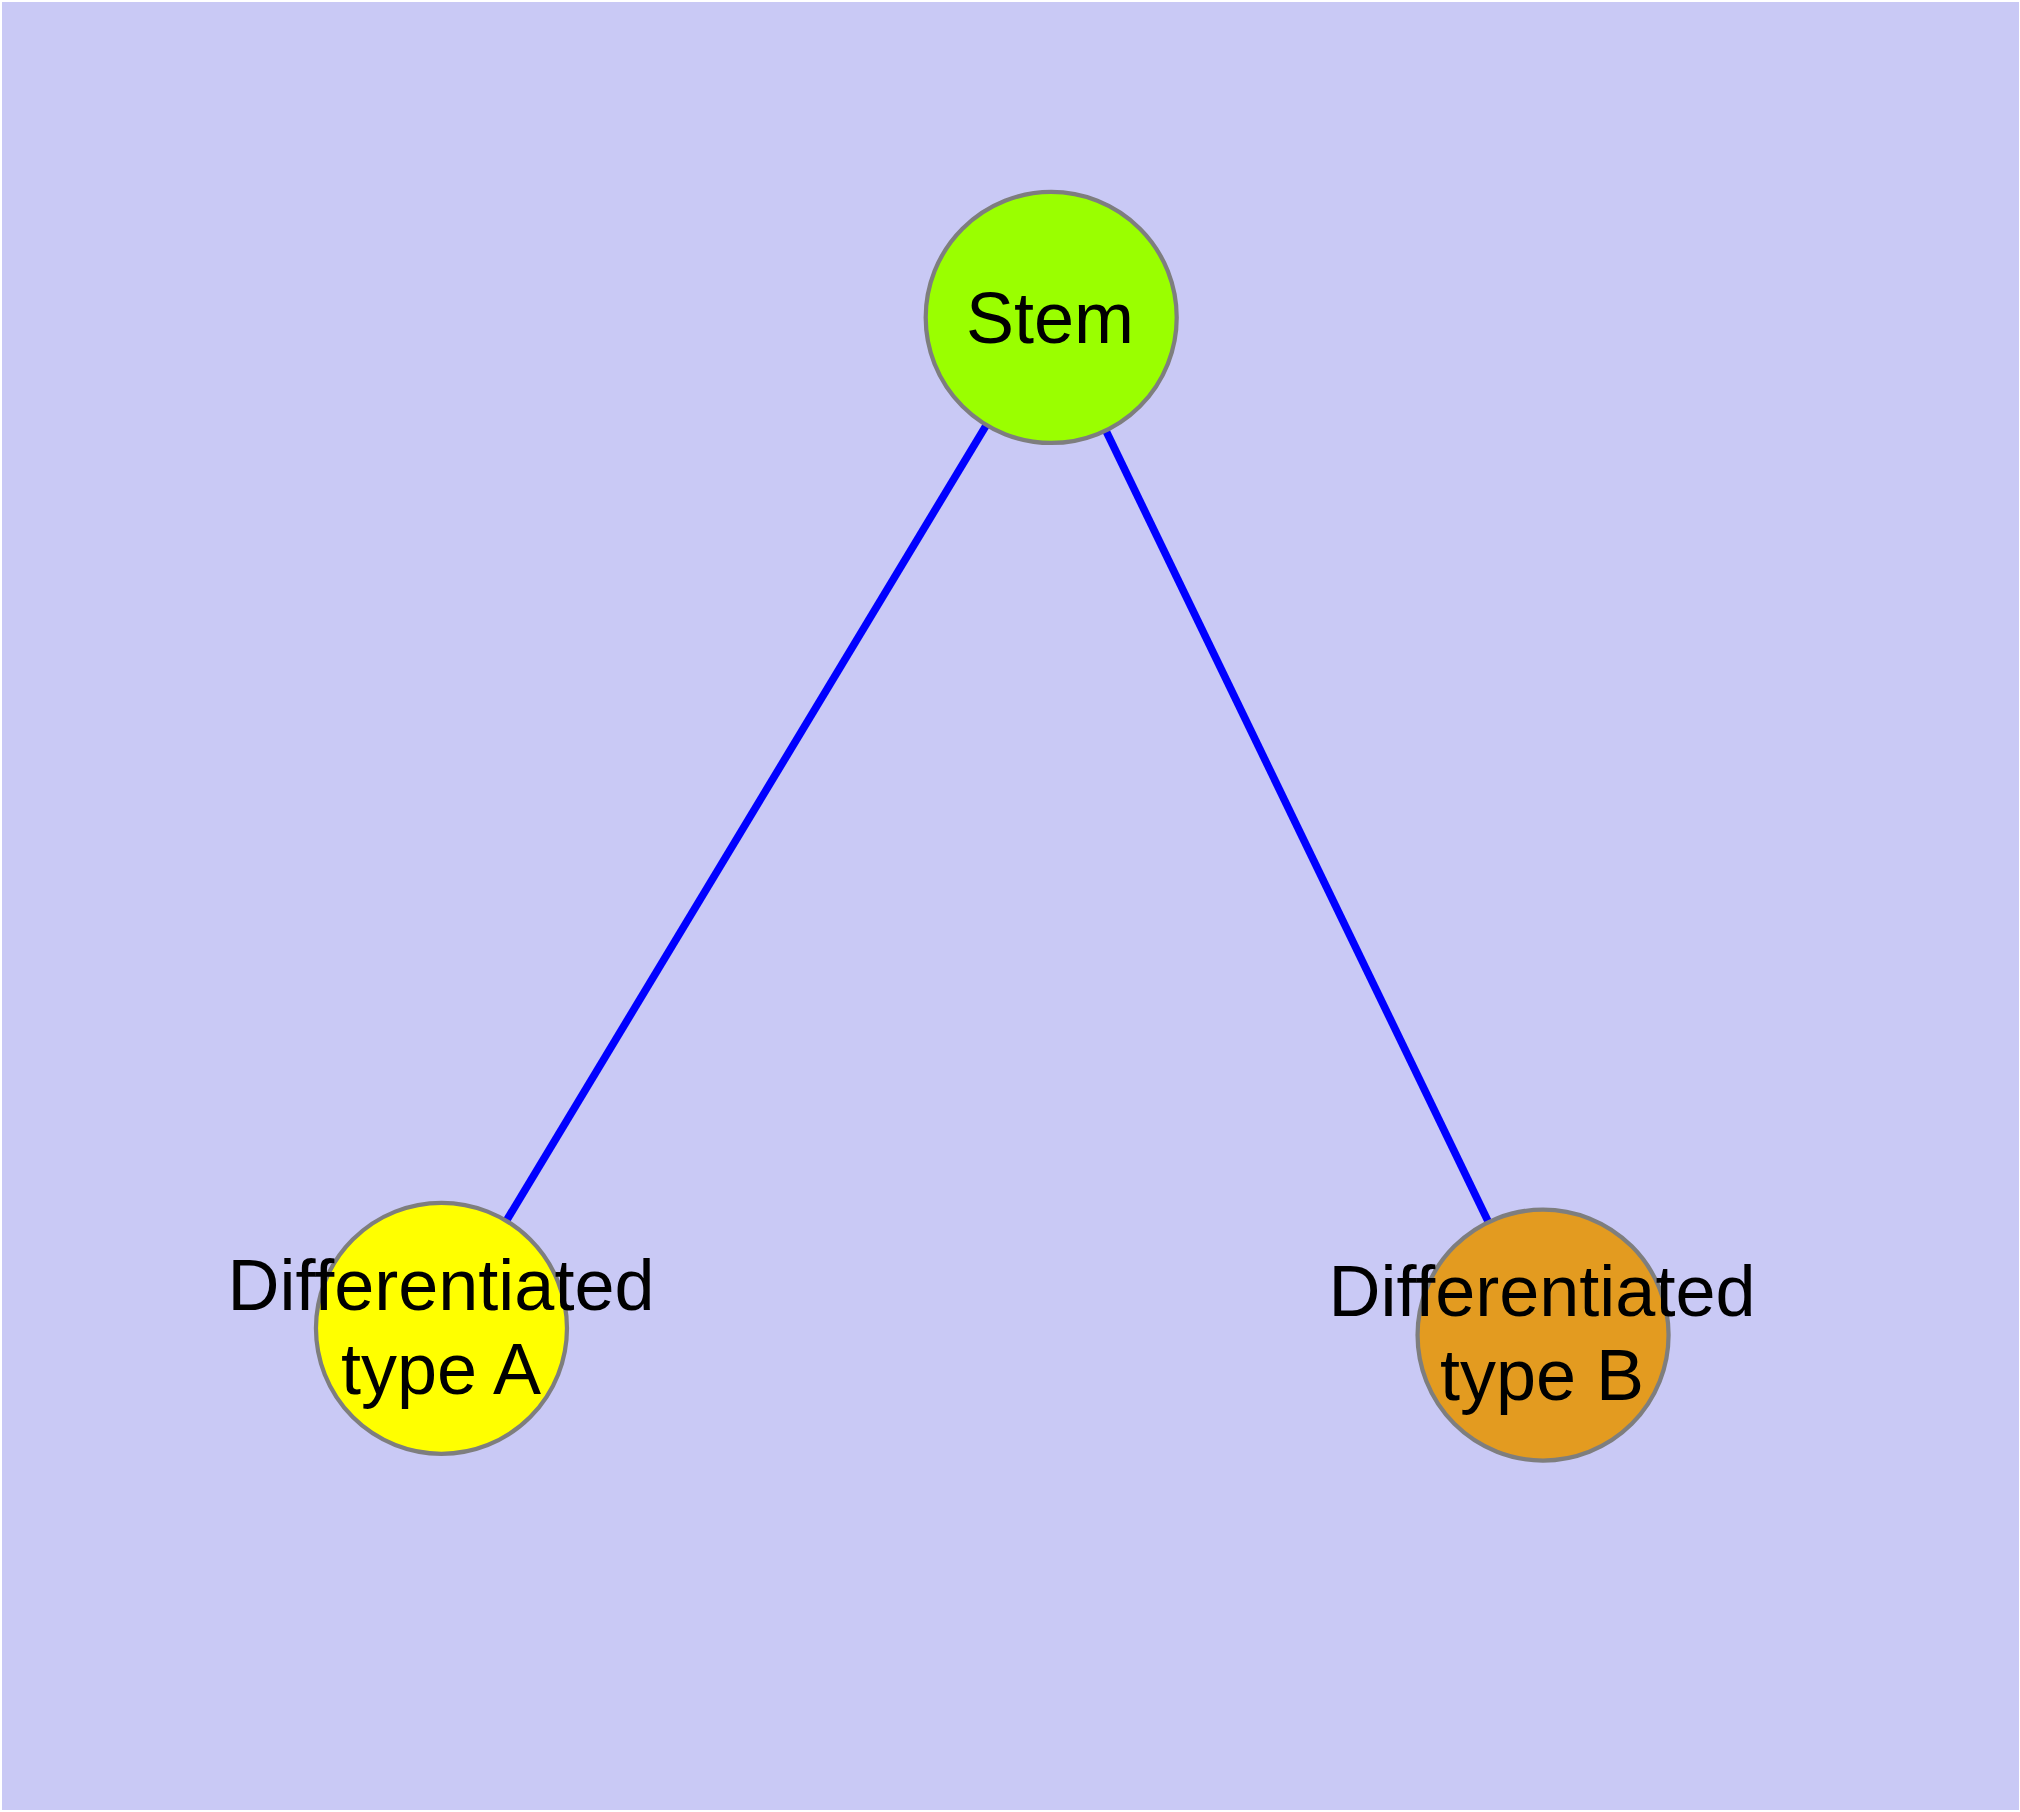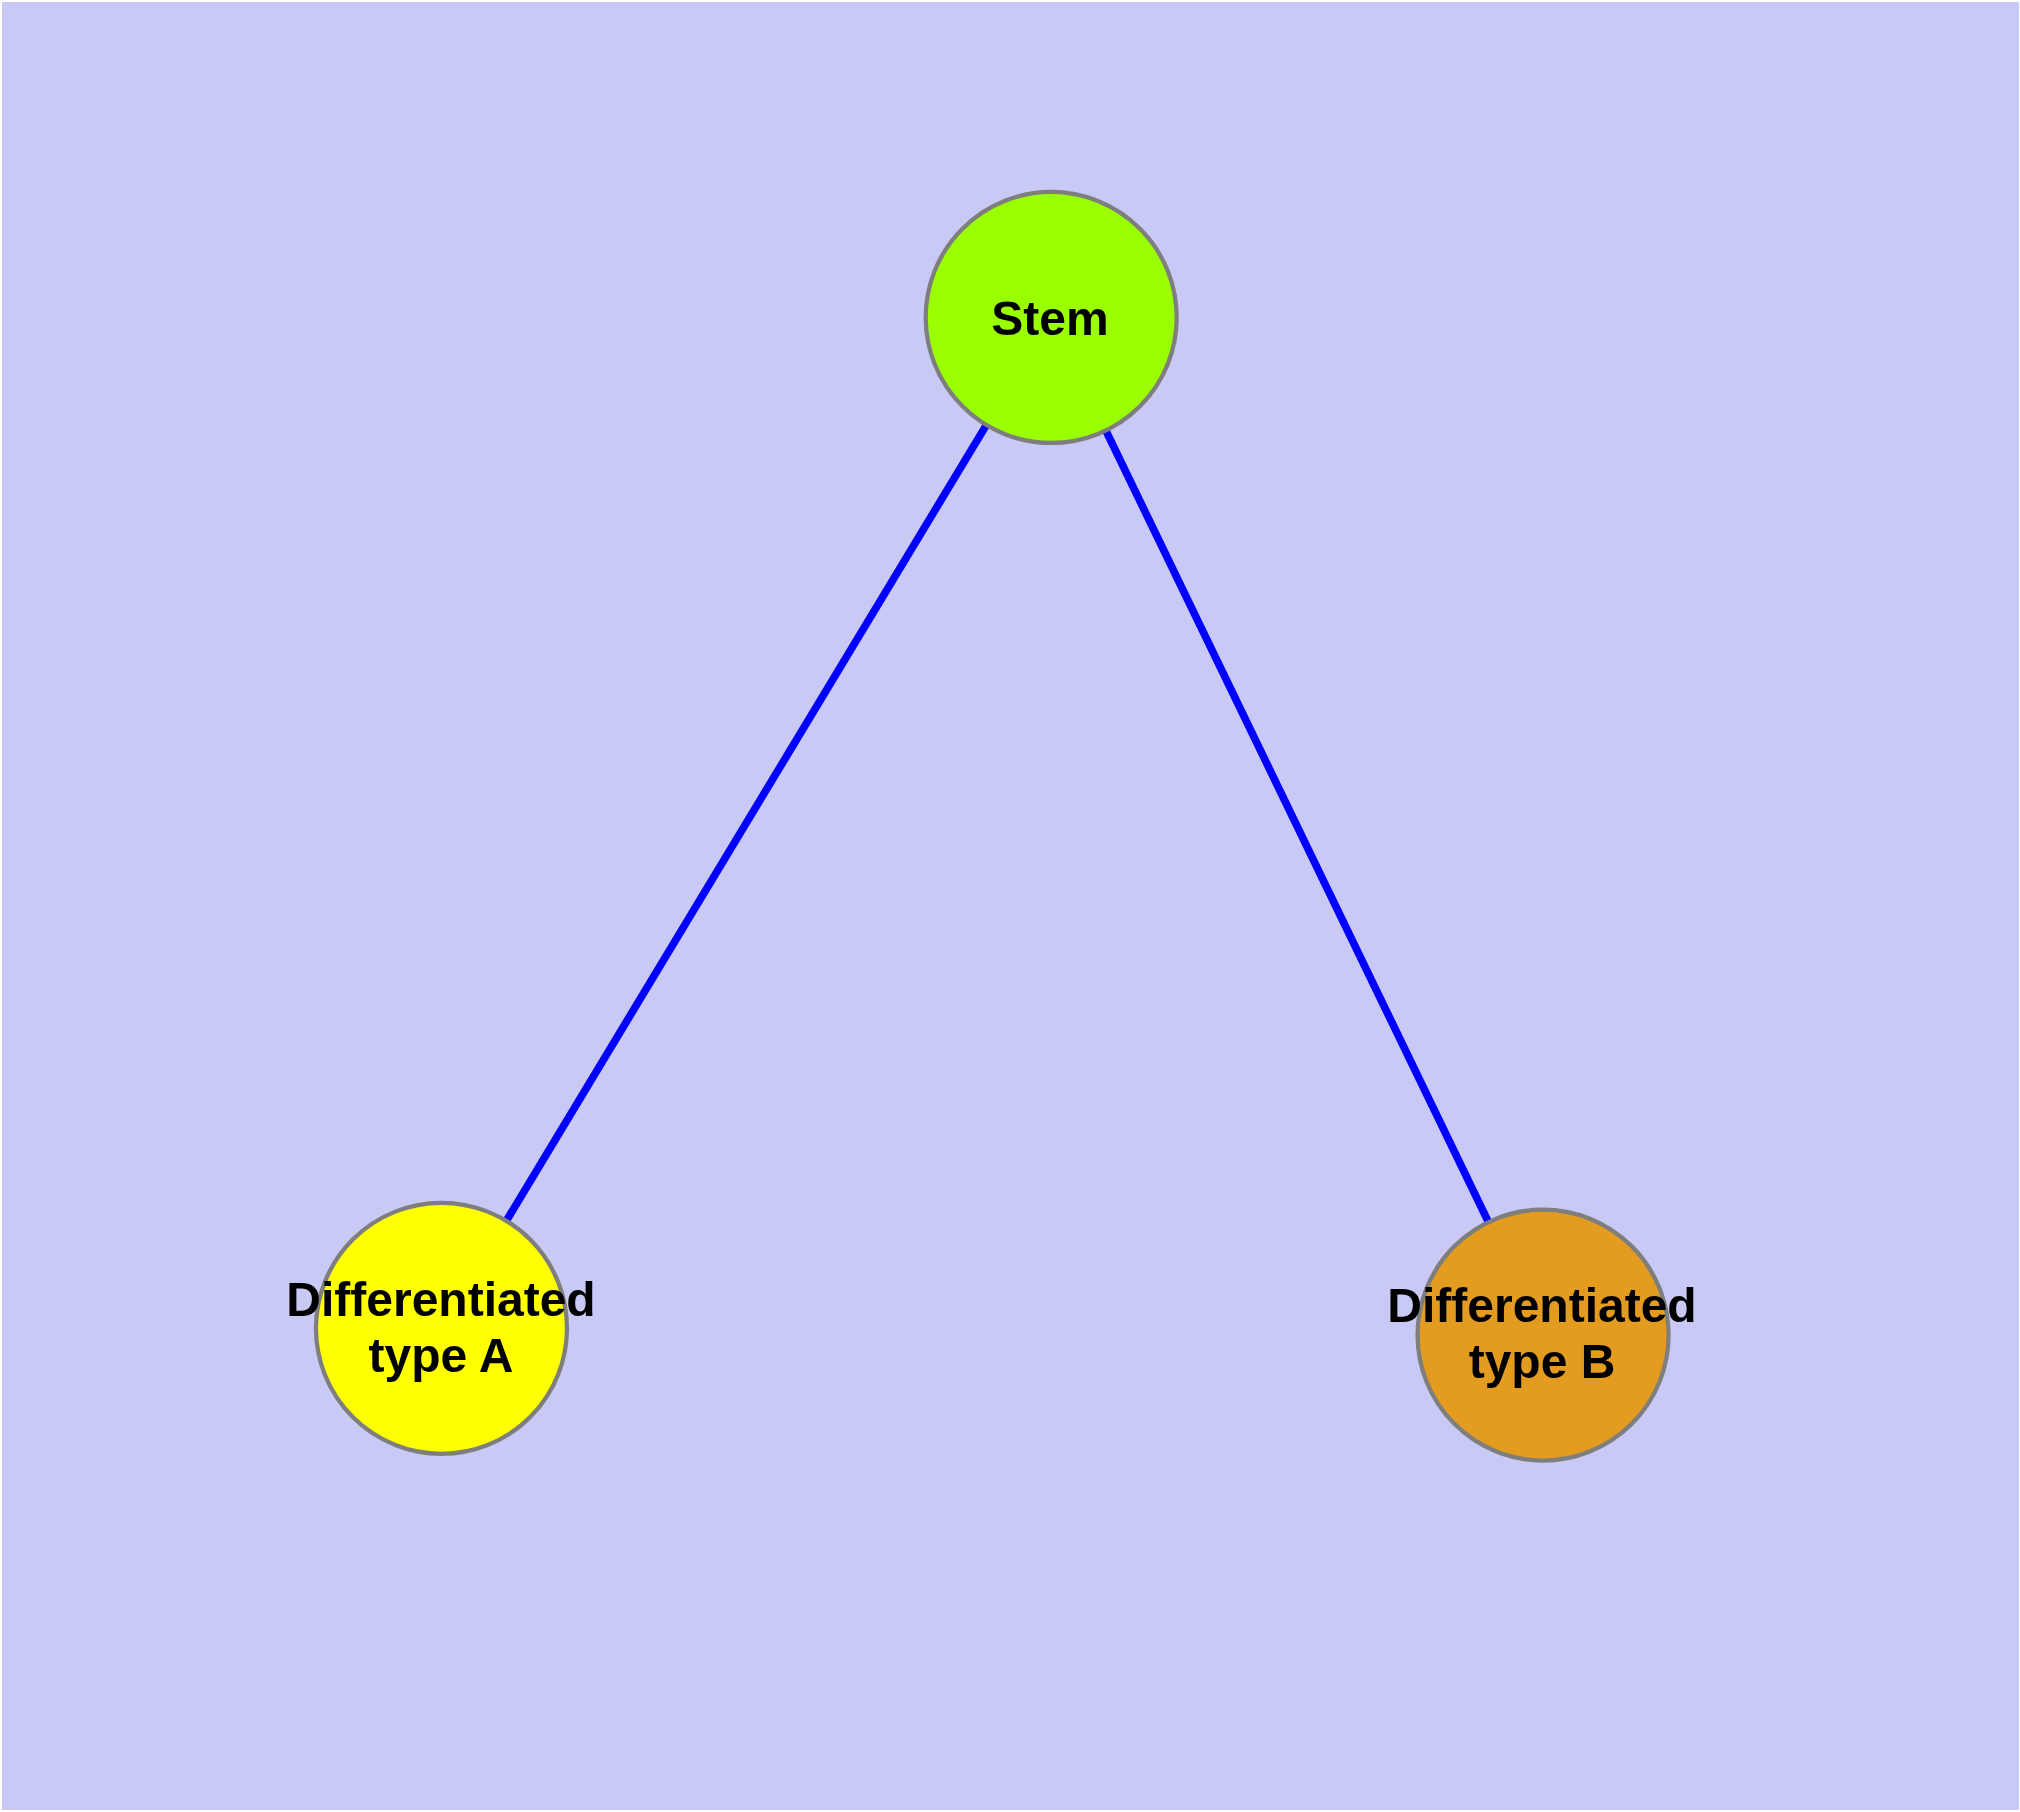--- a/index.html
+++ b/index.html
@@ -28,22 +28,22 @@
     fill: none;
   }
   .node-circle {
     stroke: #7e7e7e;
     stroke-width: 5;
   }
   .node-label {
     position: absolute;
     transform: translate(-50%, -50%);
     color: #000000;
-    font-weight: bold;
-    font-size: 48px;
+    font-weight: normal;
+    font-size: 72px;
     line-height: 1.16;
     text-align: center;
     white-space: pre-line;
     letter-spacing: 0px;
   }
   .label-stem   { left: 1048px; top: 317px;  }
   .label-type-a { left: 439px;  top: 1326px; }
   .label-type-b { left: 1540px; top: 1332px; }
 </style>
 </head>

